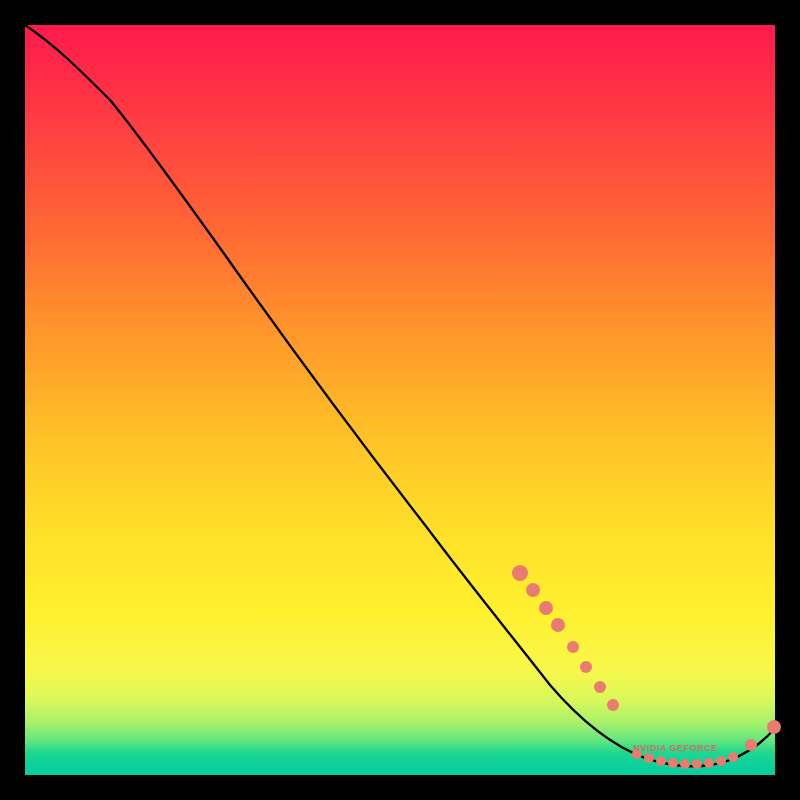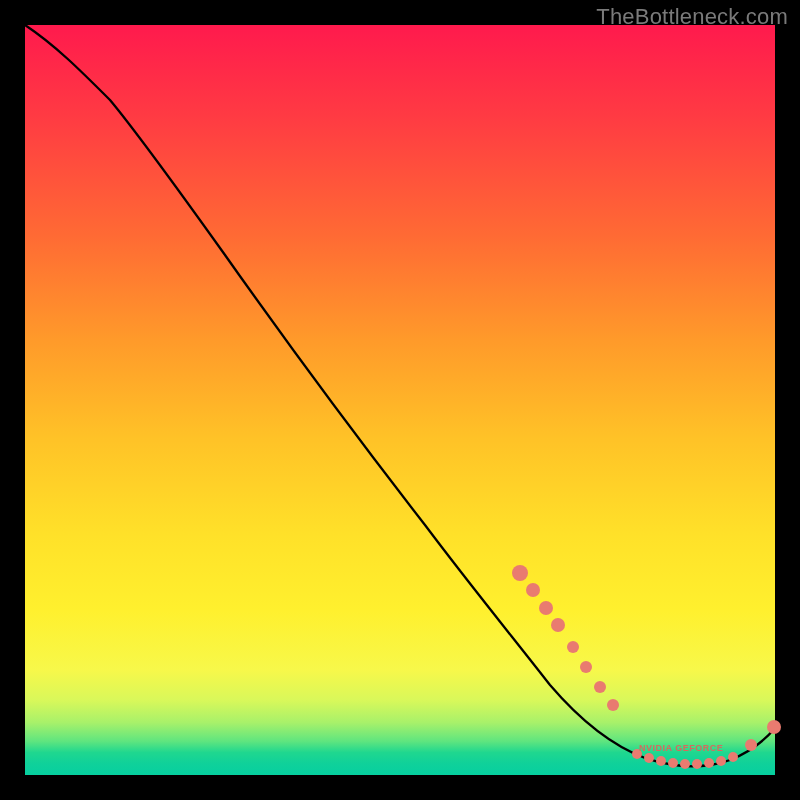--- a/index.html
+++ b/index.html
@@ -70,21 +70,20 @@
   .dot {
     fill: #e97b70;
   }
   .tiny-label {
     position: absolute;
     color: #d46b5f;
     font-size: 9px;
     font-weight: 600;
     letter-spacing: 0.5px;
     white-space: nowrap;
-    margin-left: 6px;
   }
 </style>
 </head>
 <body>
 
 <div class="stage">
 
   <div class="plot">
 
     <svg class="curve" viewBox="0 0 750 750">
@@ -117,15 +116,14 @@
         <circle class="dot" cx="708" cy="732" r="5"></circle>
         <circle class="dot" cx="726" cy="720" r="6"></circle>
         <circle class="dot" cx="749" cy="702" r="7"></circle>
       </g>
     </svg>
 
     <div class="tiny-label" style="left:608px; top:718px;">NVIDIA GEFORCE</div>
 
   </div>
 
-  <div class="watermark">TheBottleneck.com</div>
 
 </div>
 
 </body></html>

